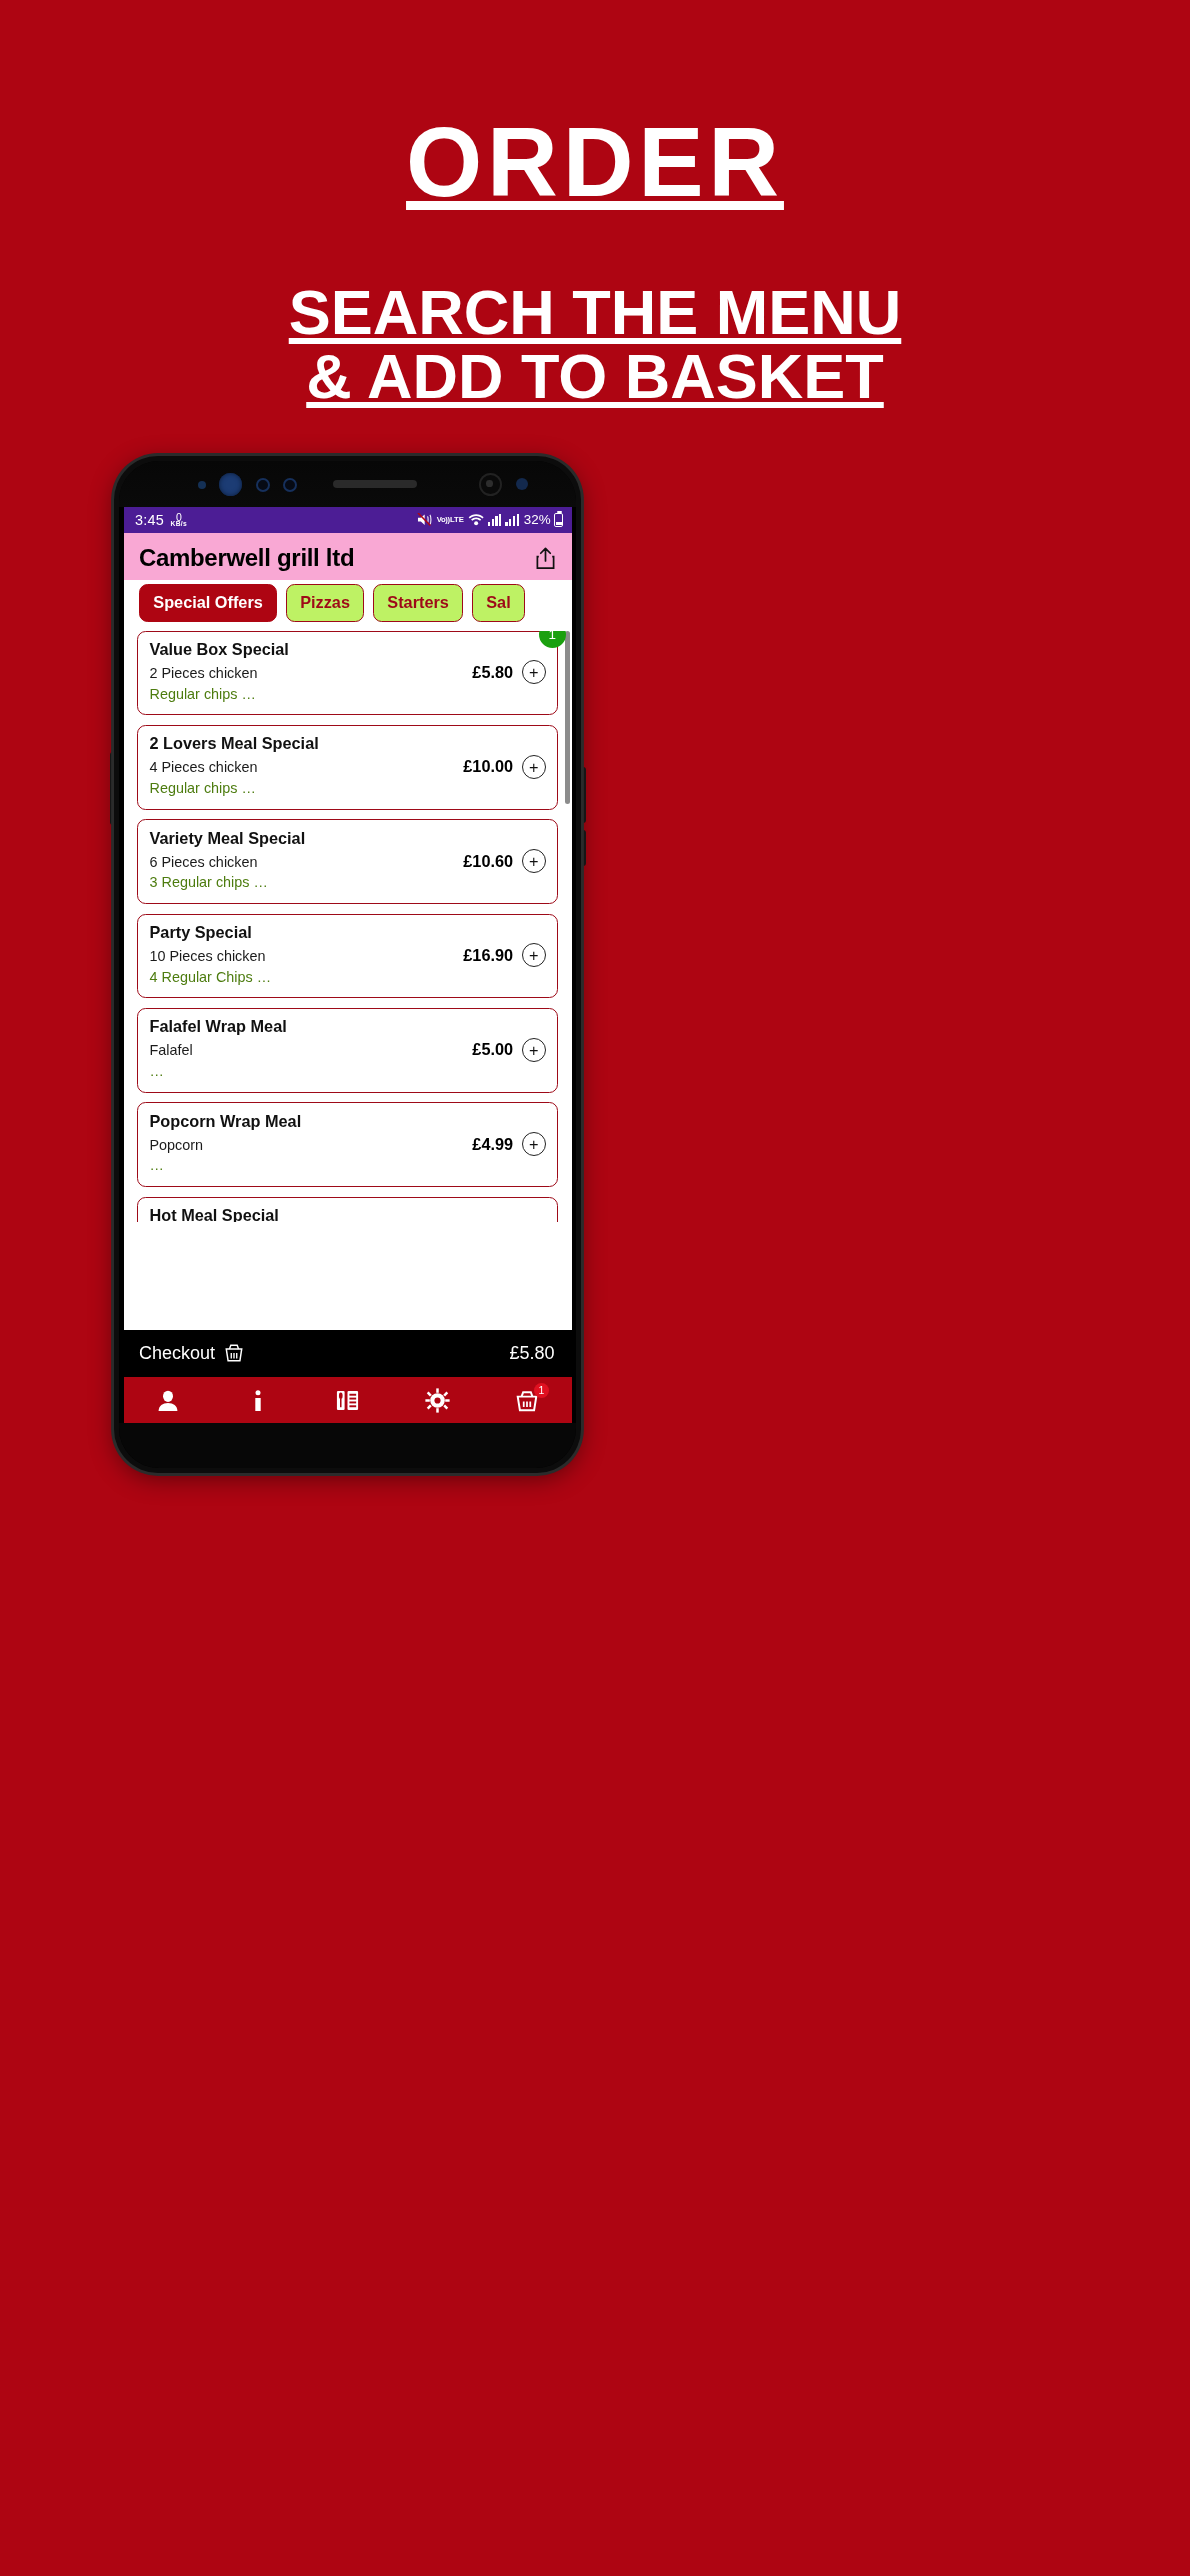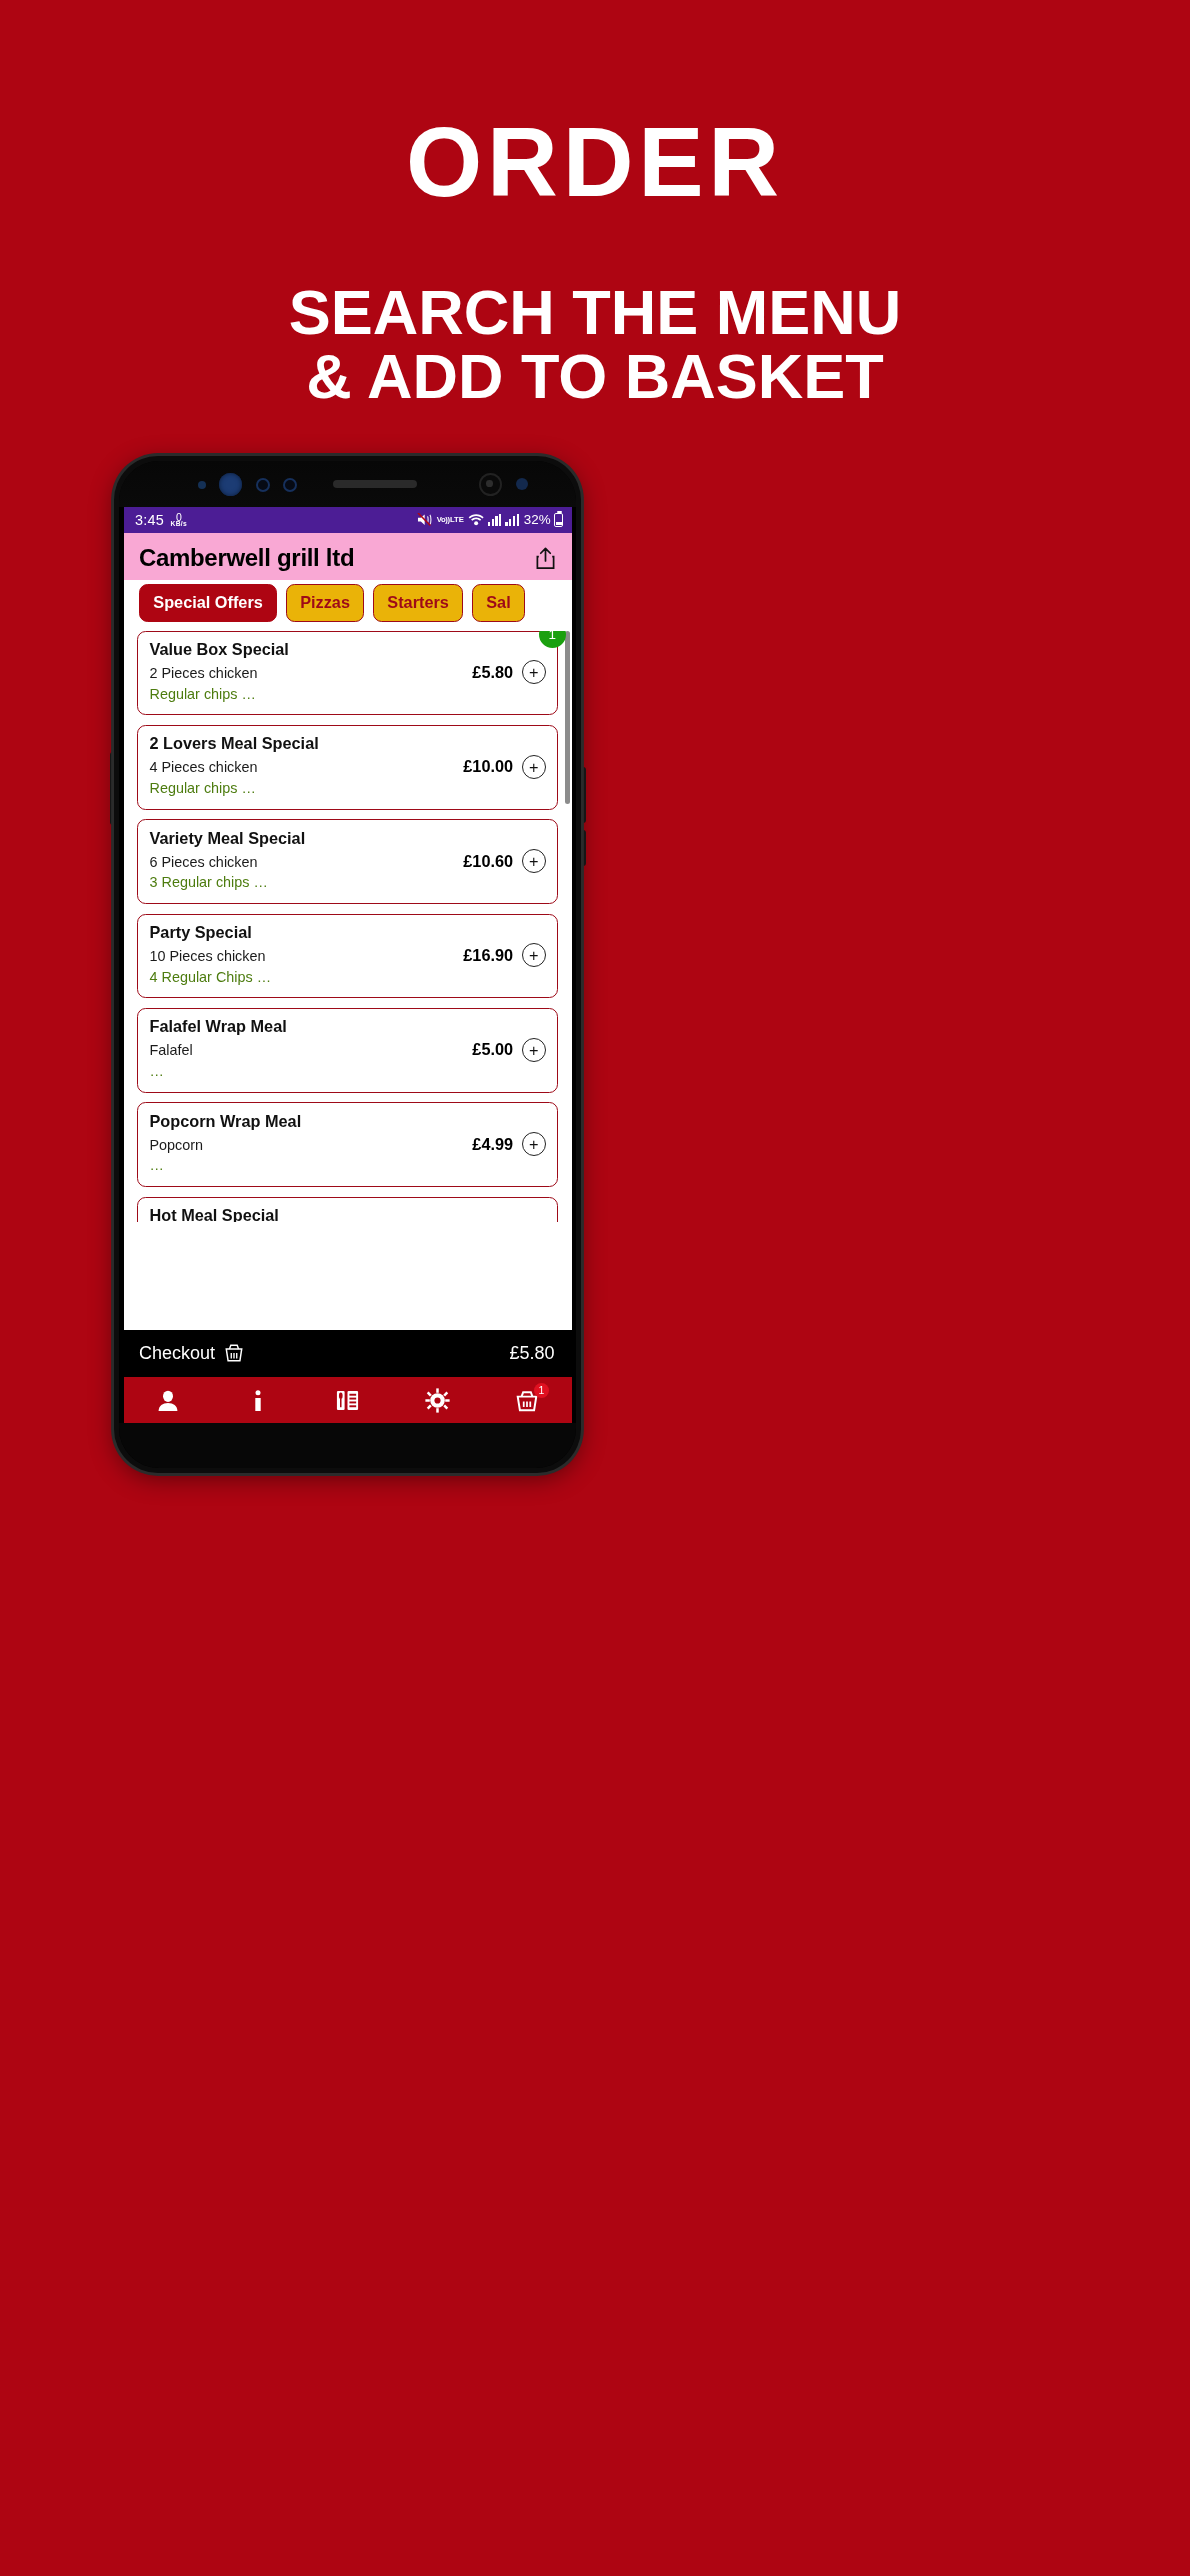--- a/index.html
+++ b/index.html
@@ -7,21 +7,21 @@
   body {
     background:#AE0512;
     font-family:"Liberation Sans", sans-serif;
     overflow:hidden;
     position:relative;
   }
 
   
   .promo {
     position:absolute; top:0; left:0; width:1190px;
-    text-align:center; color:#ffffff;
+    text-align:center; color:#ffffff;text-decoration:underline;
   }
   .promo-title {
     font-size:98px; font-weight:bold; letter-spacing:4.8px;
     line-height:1.0; margin-top:113px;
   }
   .promo-sub {
     font-size:63px; font-weight:bold; letter-spacing:0px;
     line-height:1.02; margin-top:69px;
     padding:0 23px;
   }
@@ -136,21 +136,21 @@
 
   
   .tabs {
     display:flex; gap:8.6px; padding:3.8px 0 8.6px 15.3px;
     background:#fff; overflow:hidden; white-space:nowrap;
   }
   .tab {
     flex:0 0 auto;
     border:1.5px solid #9E0A18; border-radius:8.6px;
     padding:8.6px 13.4px; font-size:16.3px; font-weight:bold;
-    color:#9E0A18; background:#eab308;
+    color:#9E0A18; background:#bef264;
   }
   .tab.active { background:#AE0512; color:#fff; border-color:#AE0512; }
 
   
   .menu-list {
     position:relative;
     padding:0 13.4px; background:#fff;
     height:591px; overflow:hidden;
   }
   .menu-card {

